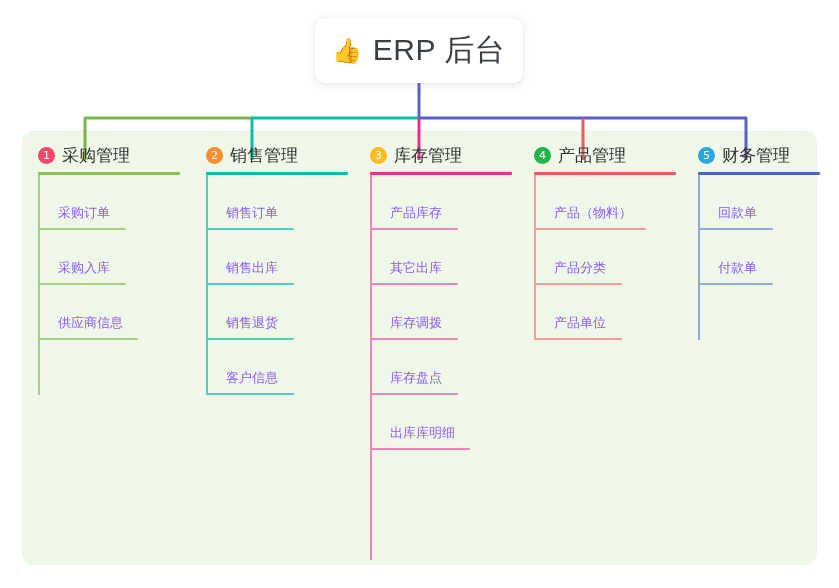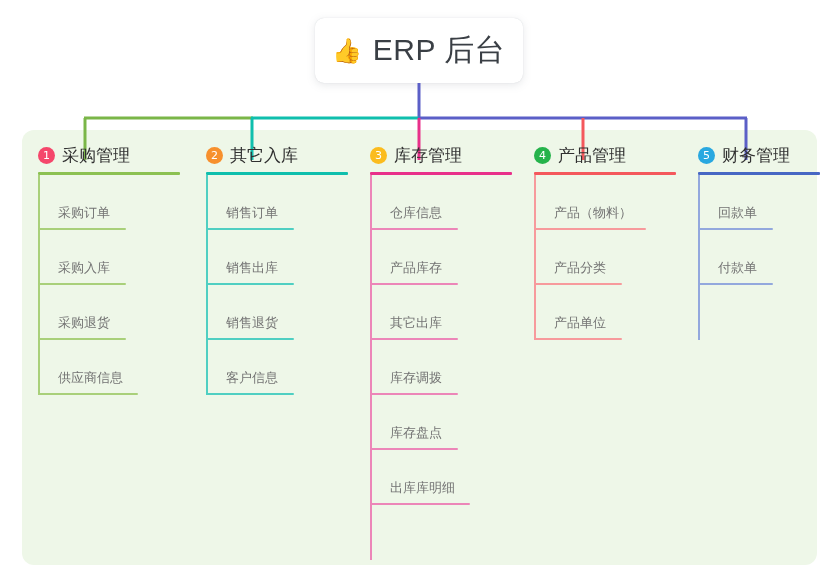--- a/index.html
+++ b/index.html
@@ -115,21 +115,21 @@
   .item {
     position: relative;
     height: 55px;
     box-sizing: border-box;
   }
   .item-label {
     position: absolute;
     left: 28px;
     bottom: 8px;
     font-size: 13px;
-    color: #737373;
+    color: #8b5cf6;
     white-space: nowrap;
   }
   .item-rule {
     position: absolute;
     left: 8px;
     bottom: 0;
     height: 2px;
     border-radius: 1px;
   }
 </style>
@@ -170,33 +170,29 @@
           <div class="spine" style="background: rgb(169, 208, 122); height: 220px;"></div>
           <div class="item">
             <span class="item-label">采购订单</span>
             <div class="item-rule" style="background: rgb(169, 208, 122); width: 88px;"></div>
           </div>
           <div class="item">
             <span class="item-label">采购入库</span>
             <div class="item-rule" style="background: rgb(169, 208, 122); width: 88px;"></div>
           </div>
           <div class="item">
-            <span class="item-label">采购退货</span>
-            <div class="item-rule" style="background: rgb(169, 208, 122); width: 88px;"></div>
-          </div>
-          <div class="item">
             <span class="item-label">供应商信息</span>
             <div class="item-rule" style="background: rgb(169, 208, 122); width: 100px;"></div>
           </div>
         </div>
       </div>
       <div class="column" style="left: 198px; width: 150px;">
         <div class="col-header">
           <span class="badge" style="background: rgb(247, 144, 45);">2</span>
-          <span class="col-title">其它入库</span>
+          <span class="col-title">销售管理</span>
         </div>
         <div class="col-rule" style="background: rgb(15, 191, 173); width: 142px; margin-left: 8px;"></div>
         <div class="items">
           <div class="spine" style="background: rgb(79, 207, 194); height: 220px;"></div>
           <div class="item">
             <span class="item-label">销售订单</span>
             <div class="item-rule" style="background: rgb(79, 207, 194); width: 88px;"></div>
           </div>
           <div class="item">
             <span class="item-label">销售出库</span>
@@ -214,24 +210,20 @@
       </div>
       <div class="column" style="left: 362px; width: 150px;">
         <div class="col-header">
           <span class="badge" style="background: rgb(251, 188, 30);">3</span>
           <span class="col-title">库存管理</span>
         </div>
         <div class="col-rule" style="background: rgb(232, 48, 138); width: 142px; margin-left: 8px;"></div>
         <div class="items">
           <div class="spine" style="background: rgb(236, 134, 184); height: 385px;"></div>
           <div class="item">
-            <span class="item-label">仓库信息</span>
-            <div class="item-rule" style="background: rgb(236, 134, 184); width: 88px;"></div>
-          </div>
-          <div class="item">
             <span class="item-label">产品库存</span>
             <div class="item-rule" style="background: rgb(236, 134, 184); width: 88px;"></div>
           </div>
           <div class="item">
             <span class="item-label">其它出库</span>
             <div class="item-rule" style="background: rgb(236, 134, 184); width: 88px;"></div>
           </div>
           <div class="item">
             <span class="item-label">库存调拨</span>
             <div class="item-rule" style="background: rgb(236, 134, 184); width: 88px;"></div>

